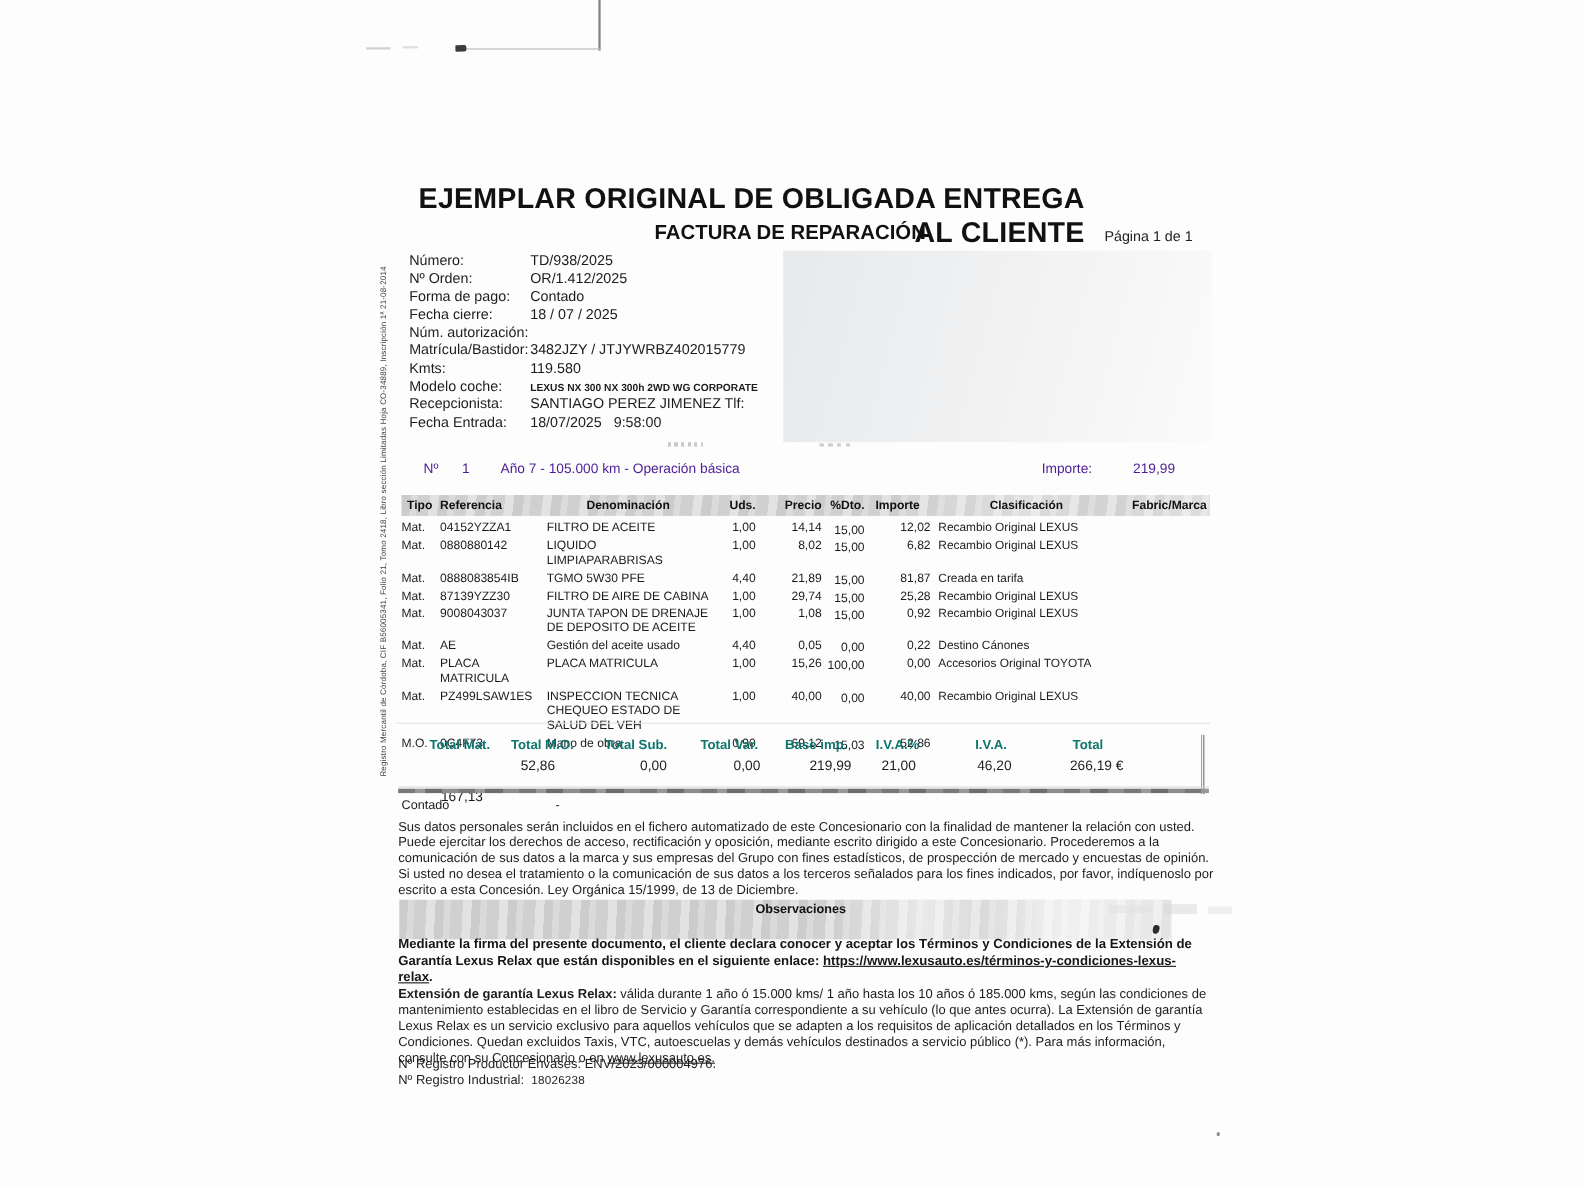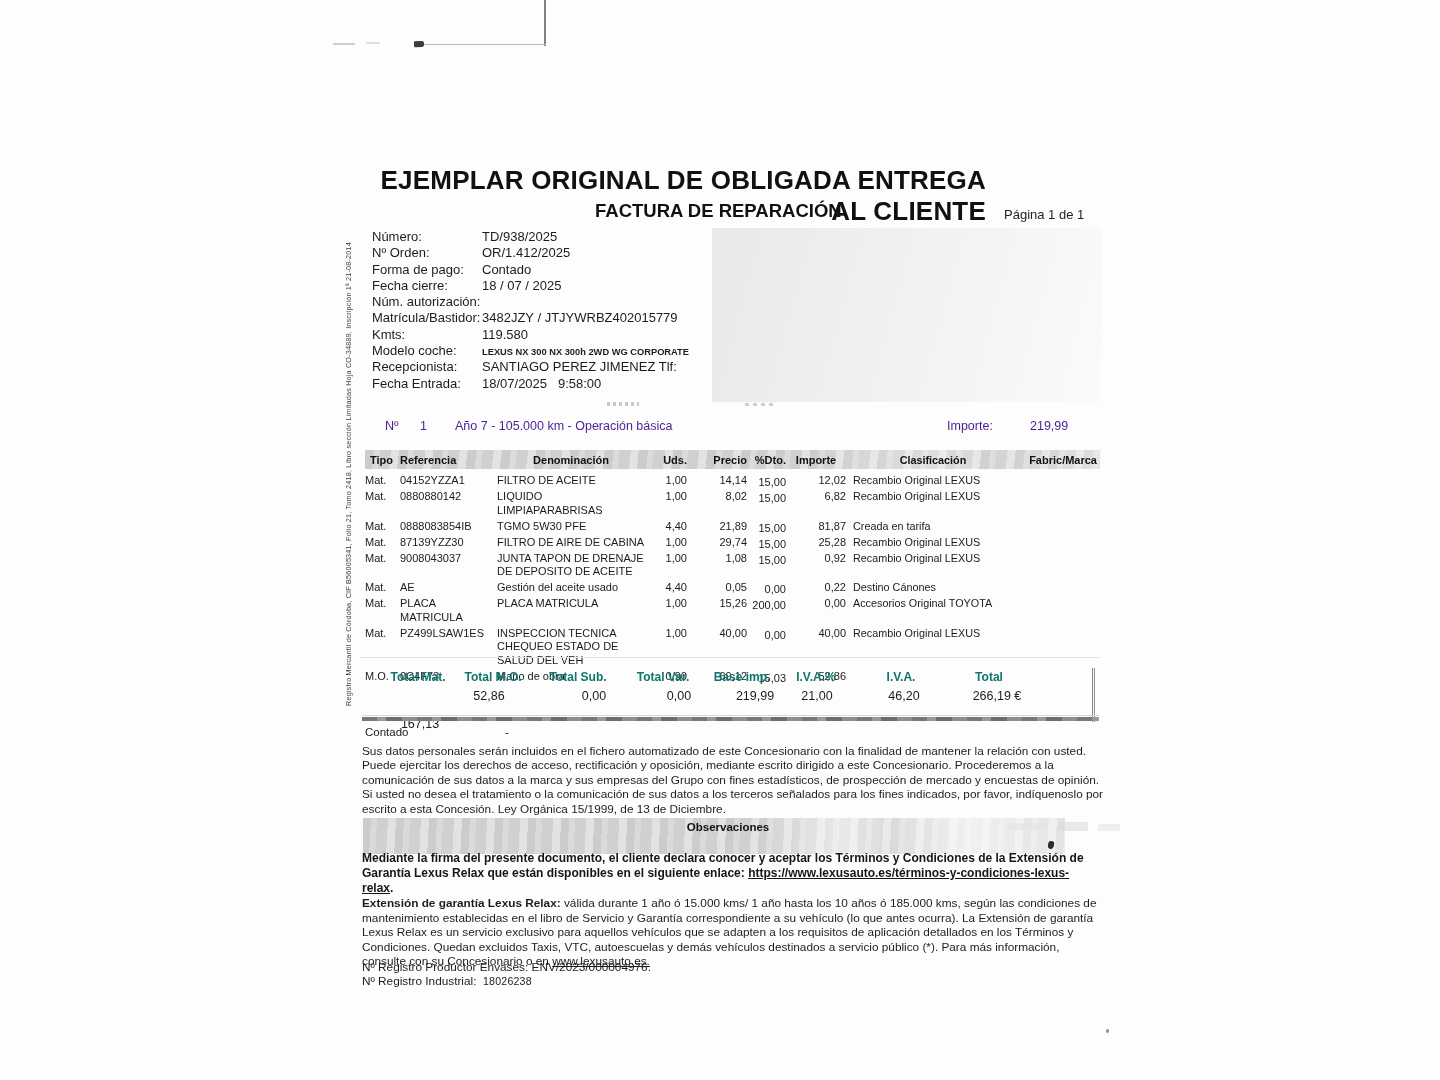--- a/index.html
+++ b/index.html
@@ -238,21 +238,21 @@
       <span class="c-importe">0,22</span>
       <span class="c-clasif">Destino Cánones</span>
       <span class="c-fabric"></span>
   </div>
   <div class="row">
     <span class="c-tipo">Mat.</span>
       <span class="c-ref">PLACA MATRICULA</span>
       <span class="c-denom">PLACA MATRICULA</span>
       <span class="c-uds">1,00</span>
       <span class="c-precio">15,26</span>
-      <span class="c-dto">200,00</span>
+      <span class="c-dto">100,00</span>
       <span class="c-importe">0,00</span>
       <span class="c-clasif">Accesorios Original TOYOTA</span>
       <span class="c-fabric"></span>
   </div>
   <div class="row">
     <span class="c-tipo">Mat.</span>
       <span class="c-ref">PZ499LSAW1ES</span>
       <span class="c-denom">INSPECCION TECNICA
 CHEQUEO ESTADO DE
 SALUD DEL VEH</span>

